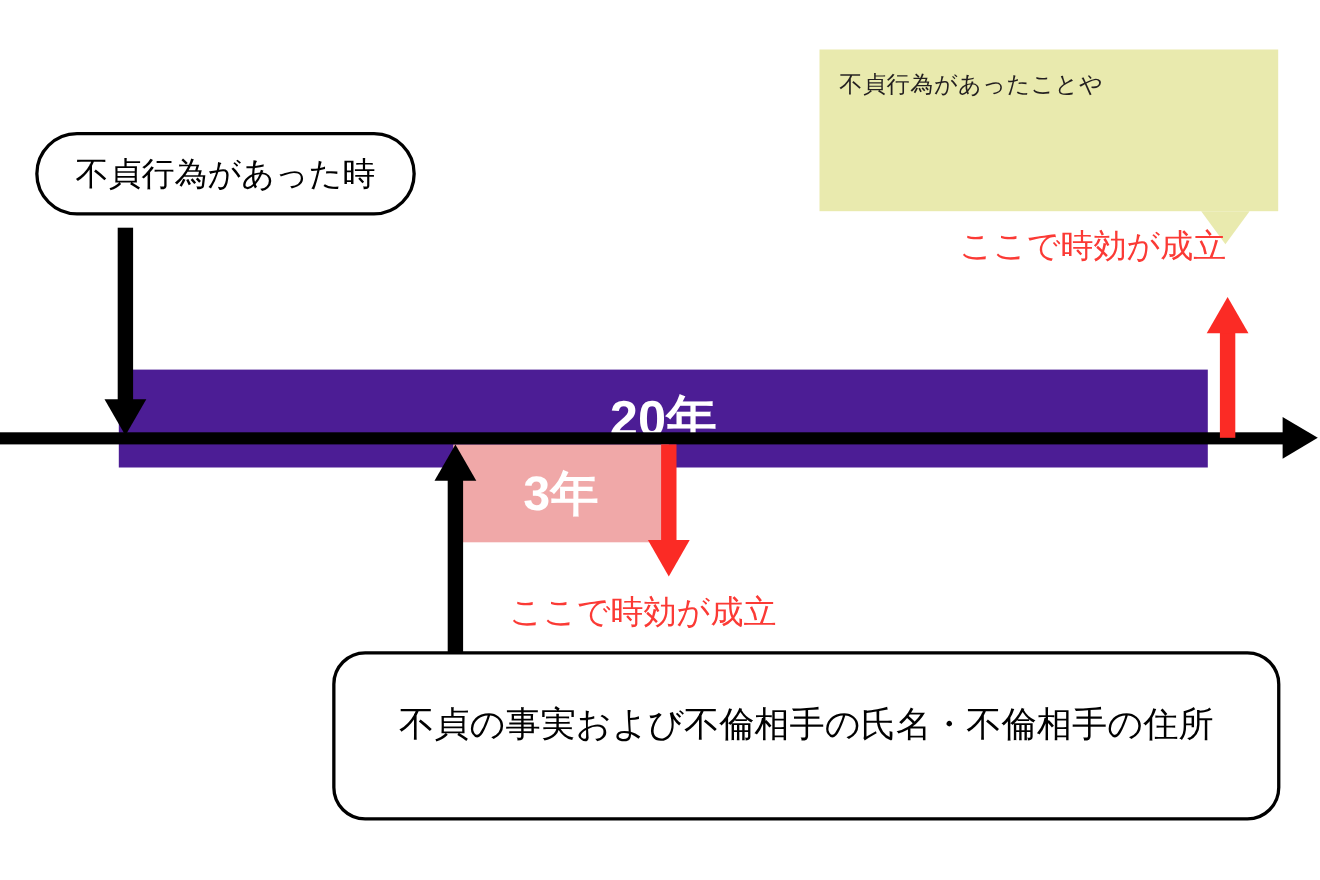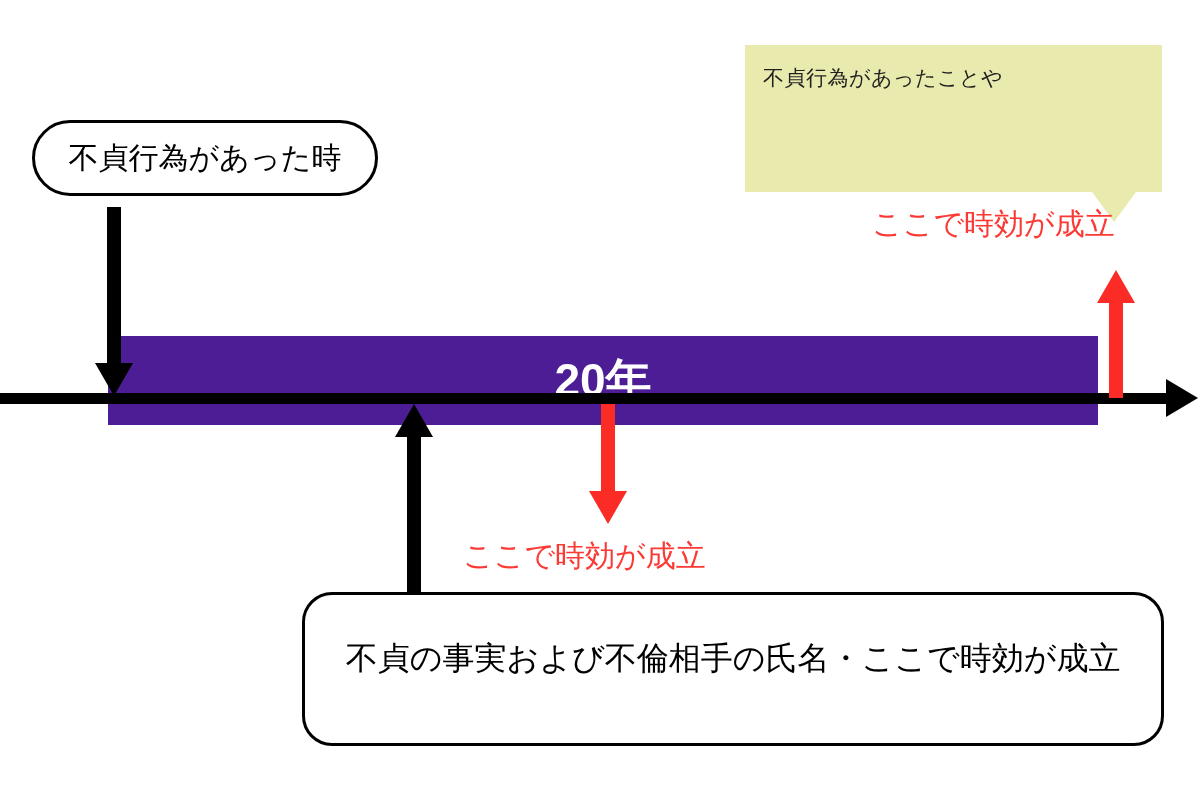--- a/index.html
+++ b/index.html
@@ -241,34 +241,37 @@
 
   <div class="abs" id="speech-bubble">
     <div class="bubble-line">不貞行為があったことや</div>
   </div>
   <div class="abs" id="bubble-tail"></div>
 
   <div class="abs" id="bar-20y">
     <div class="bar-label">20年</div>
   </div>
 
+  <div class="abs" id="bar-3y">
+    <div class="bar-label">3年</div>
+  </div>
 
   <div class="abs" id="timeline-axis-line"></div>
   <div class="abs" id="timeline-axis-arrowhead"></div>
 
   <div class="abs" id="start-event-pill">
     <span class="pill-text">不貞行為があった時</span>
   </div>
   <div class="abs" id="start-arrow-shaft"></div>
   <div class="abs" id="start-arrow-head"></div>
 
   <div class="abs" id="known-arrow-shaft"></div>
   <div class="abs" id="known-arrow-head"></div>
   <div class="abs" id="known-event-box">
-    <div class="box-text">不貞の事実および不倫相手の氏名・ここで時効が成立</div>
+    <div class="box-text">不貞の事実および不倫相手の氏名・不倫相手の住所</div>
   </div>
 
   <div class="abs" id="expiry3-arrow-shaft"></div>
   <div class="abs" id="expiry3-arrow-head"></div>
   <div class="abs" id="expiry3-label">ここで時効が成立</div>
 
   <div class="abs" id="expiry20-arrow-shaft"></div>
   <div class="abs" id="expiry20-arrow-head"></div>
   <div class="abs" id="expiry20-label">ここで時効が成立</div>
 

